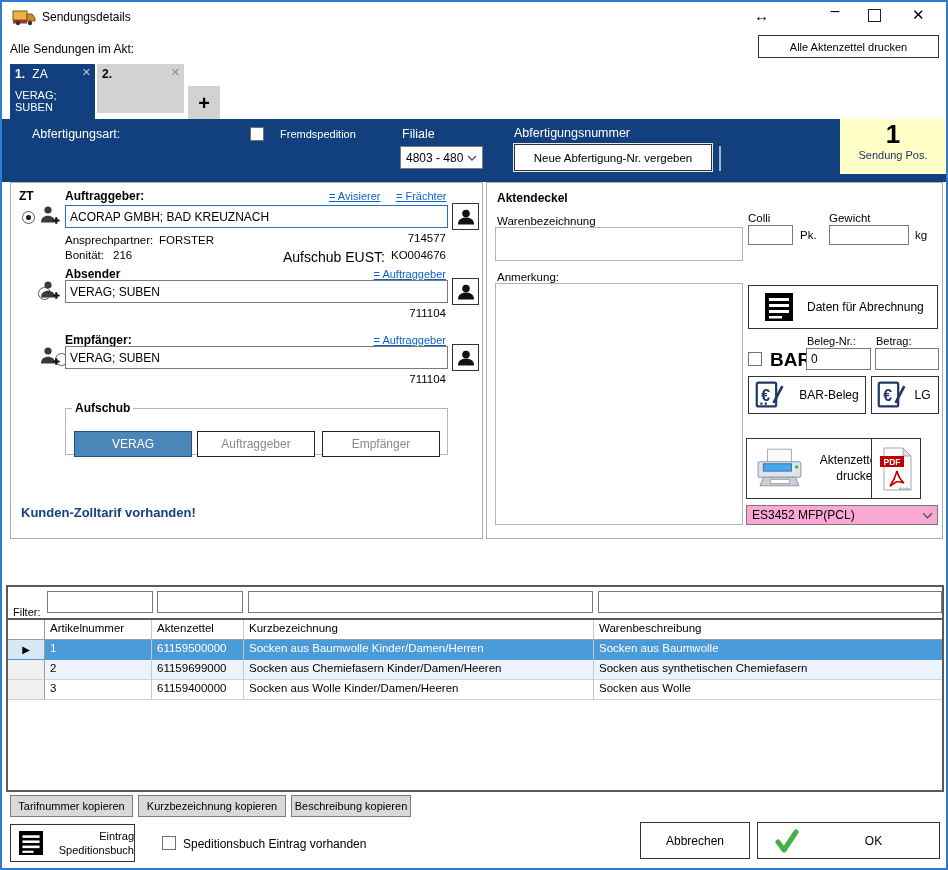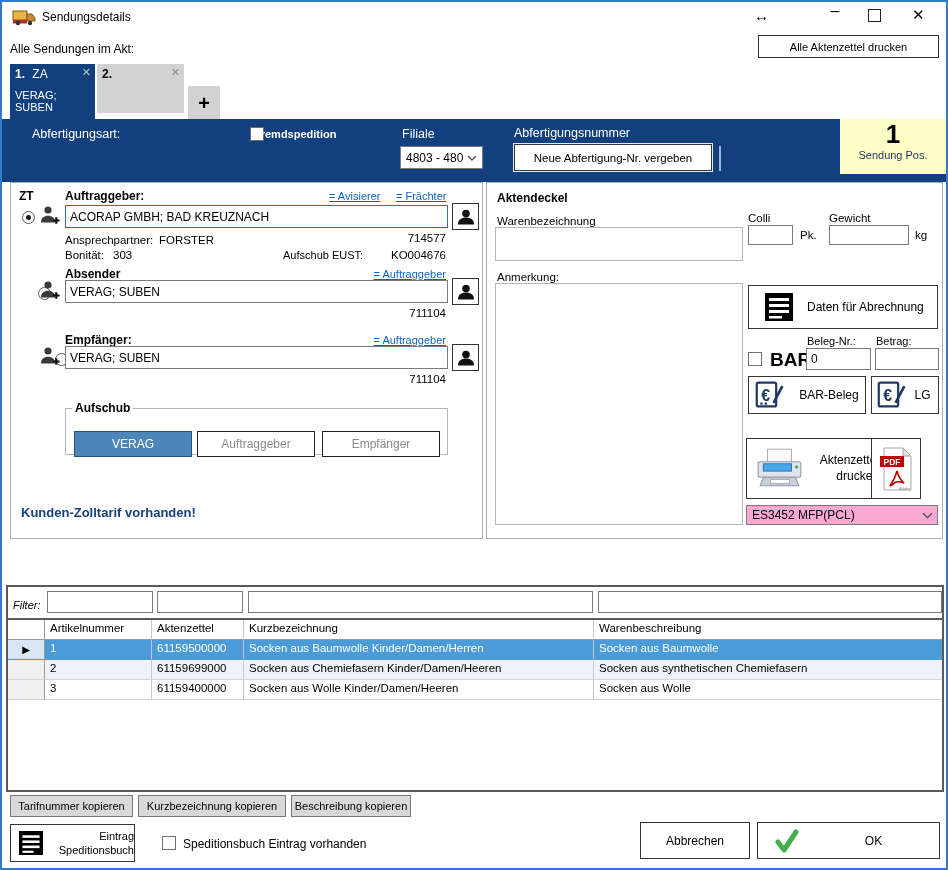--- a/index.html
+++ b/index.html
@@ -71,21 +71,21 @@
   </div>
   <div class="abs" style="left:95px;top:62px;width:87px;height:49px;background:#d2d2d2;padding:3px 5px;">
     <span class="abs" style="right:4px;top:2px;color:#8a8a8a;font-size:11px;">✕</span>
     <span class="b">2.</span>
   </div>
   <div class="abs" style="left:186px;top:84px;width:32px;height:34px;background:#d2d2d2;display:flex;align-items:center;justify-content:center;font-size:20px;font-weight:bold;cursor:pointer;">+</div>
 
   <div class="abs bluebar" style="left:0;top:117px;width:944px;height:63px;">
     <span class="abs white" style="left:30px;top:8px;font-size:12.5px;">Abfertigungsart:</span>
     <span class="abs checkbox" style="left:248px;top:8px;"></span>
-    <span class="abs white sm" style="left:252px;top:9px;font-weight:bold;">Fremdspedition</span>
+    <span class="abs white sm" style="left:278px;top:9px;">Fremdspedition</span>
     <span class="abs white" style="left:400px;top:8px;font-size:12.5px;text-align:center;">Filiale</span>
     <div class="abs select" style="left:398px;top:27px;width:83px;height:23px;">
       <span class="txt">4803 - 480</span>
       <span class="chev">
         <svg width="10" height="6" viewBox="0 0 10 6">
             <polyline points="1,1 5,5 9,1" fill="none" stroke="#555" stroke-width="1.4"></polyline>
           </svg>
       </span>
     </div>
     <span class="abs white" style="left:512px;top:7px;font-size:12.5px;">Abfertigungsnummer</span>
@@ -114,22 +114,22 @@
     <div class="abs btn" style="left:441px;top:20px;width:27px;height:27px;">
       <svg width="18" height="18" viewBox="0 0 18 18" fill="#111">
           <circle cx="9" cy="5.5" r="3.8"></circle>
           <path d="M1 16.5 c0-5 3.5-7 8-7 s8 2 8 7 z"></path>
         </svg>
     </div>
     <span class="abs" style="left:54px;top:51px;font-size:11.5px;">Ansprechpartner:</span>
     <span class="abs" style="left:148px;top:51px;font-size:11.5px;">FORSTER</span>
     <span class="abs" style="right:36px;top:49px;font-size:11.5px;">714577</span>
     <span class="abs" style="left:54px;top:66px;font-size:11.5px;">Bonität:</span>
-    <span class="abs" style="left:102px;top:66px;font-size:11.5px;">303</span>
-    <span class="abs" style="left:272px;top:66px;font-size:11px;">Aufschub EUST:</span>
+    <span class="abs" style="left:102px;top:66px;font-size:11.5px;">216</span>
+    <span class="abs" style="left:272px;top:66px;font-size:14px;">Aufschub EUST:</span>
     <span class="abs" style="right:36px;top:66px;font-size:11.5px;">KO004676</span>
 
     <span class="abs b" style="left:54px;top:84px;">Absender</span>
     <span class="abs link" style="right:36px;top:85px;">= Auftraggeber</span>
     <span class="abs radio" style="left:11px;top:104px;"></span>
     <span class="abs" style="left:28px;top:96px;">
       <svg width="22" height="22" viewBox="0 0 22 22" fill="#3a3a3a">
           <circle cx="9" cy="6" r="3.6"></circle>
           <path d="M2 18.5 c0-4.8 3.2-6.8 7-6.8 s7 2 7 6.8 z"></path>
           <path d="M16.2 13.2 h2.2 v2.2 h2.2 v2.2 h-2.2 v2.2 h-2.2 v-2.2 h-2.2 v-2.2 h2.2 z" fill="#111"></path>
@@ -254,21 +254,21 @@
         <svg width="11" height="7" viewBox="0 0 10 6">
             <polyline points="1,1 5,5 9,1" fill="none" stroke="#555" stroke-width="1.4"></polyline>
           </svg>
       </span>
     </div>
   </div>
 
   <div class="abs grid-block" style="left:4px;top:583px;width:938px;height:207px;">
 
     <div style="position:relative;height:31px;">
-      <span class="abs sm" style="left:5px;top:12px;font-style:italic;">Filter:</span>
+      <span class="abs sm" style="left:5px;top:19px;">Filter:</span>
       <input class="abs field" style="left: 39px; top: 4px; width: 106px; height: 22px;">
       <input class="abs field" style="left: 149px; top: 4px; width: 86px; height: 22px;">
       <input class="abs field" style="left: 240px; top: 4px; width: 345px; height: 22px;">
       <input class="abs field" style="left: 590px; top: 4px; width: 344px; height: 22px;">
     </div>
 
     <div style="border-top:2px solid #5a5a5a;background:#fff;height:172px;overflow:hidden;">
       <div class="gridrow ghead">
         <div class="gc sel"></div>
         <div class="gc c1">Artikelnummer</div>

